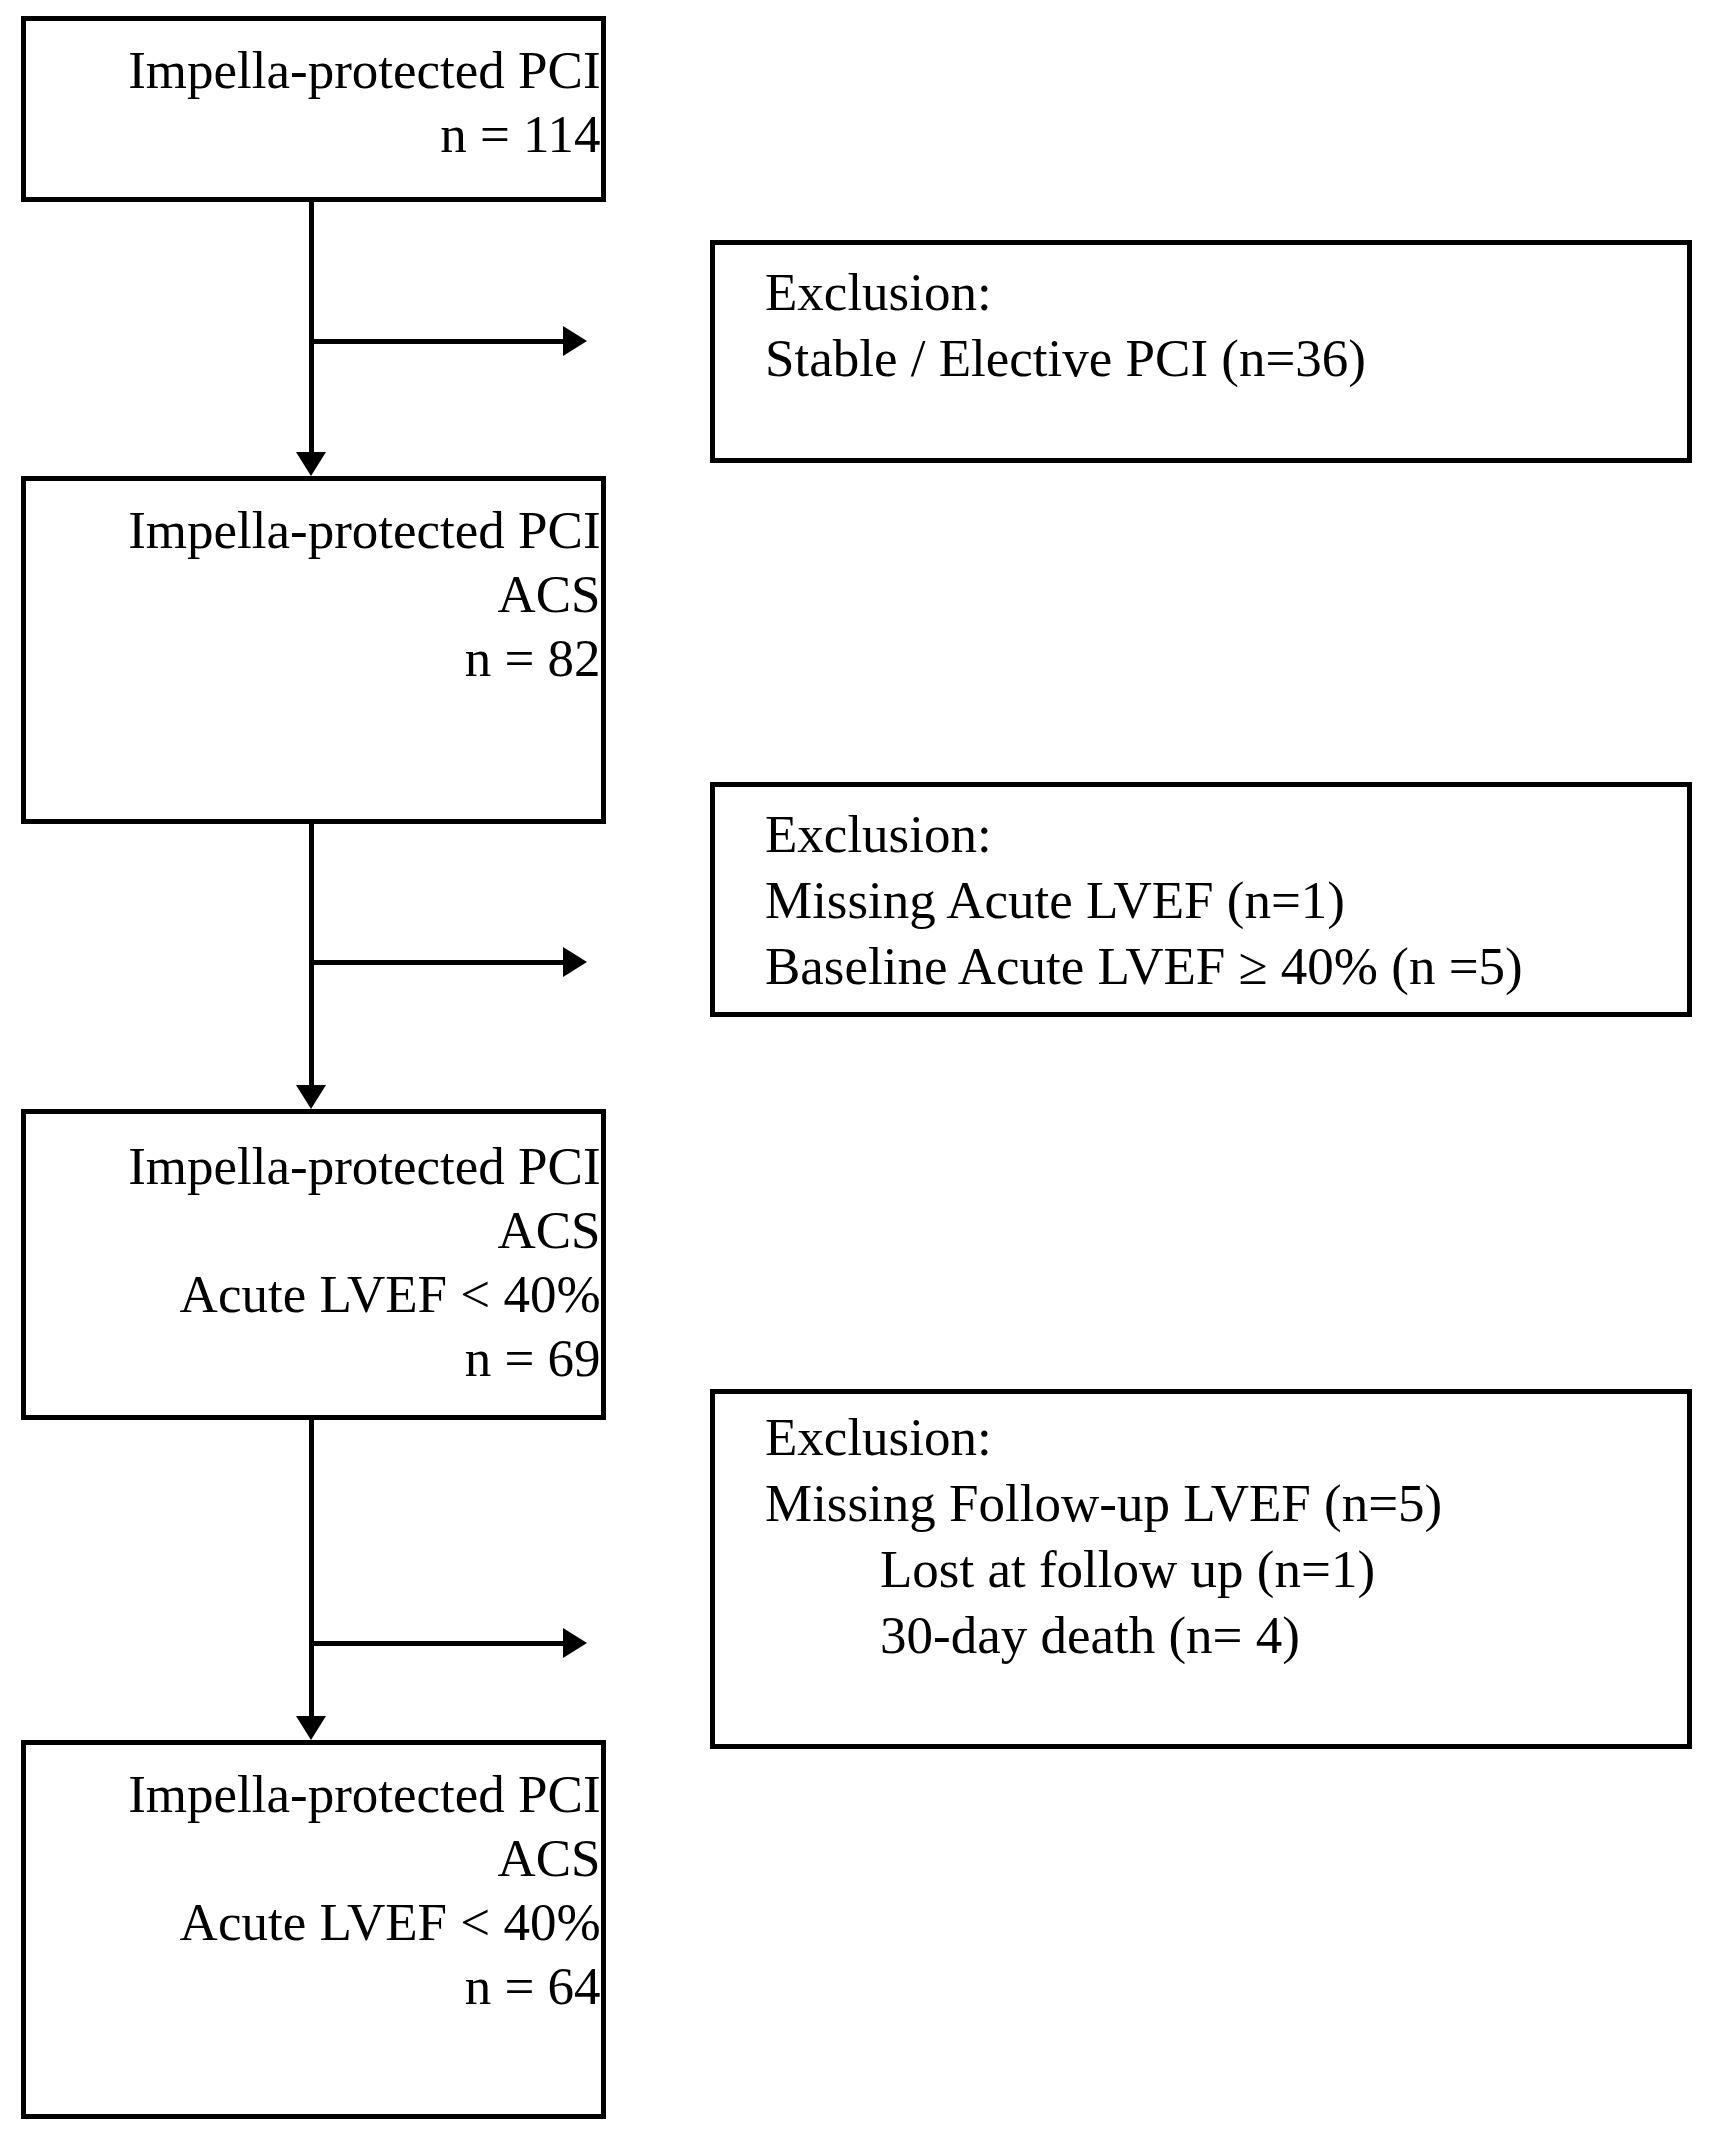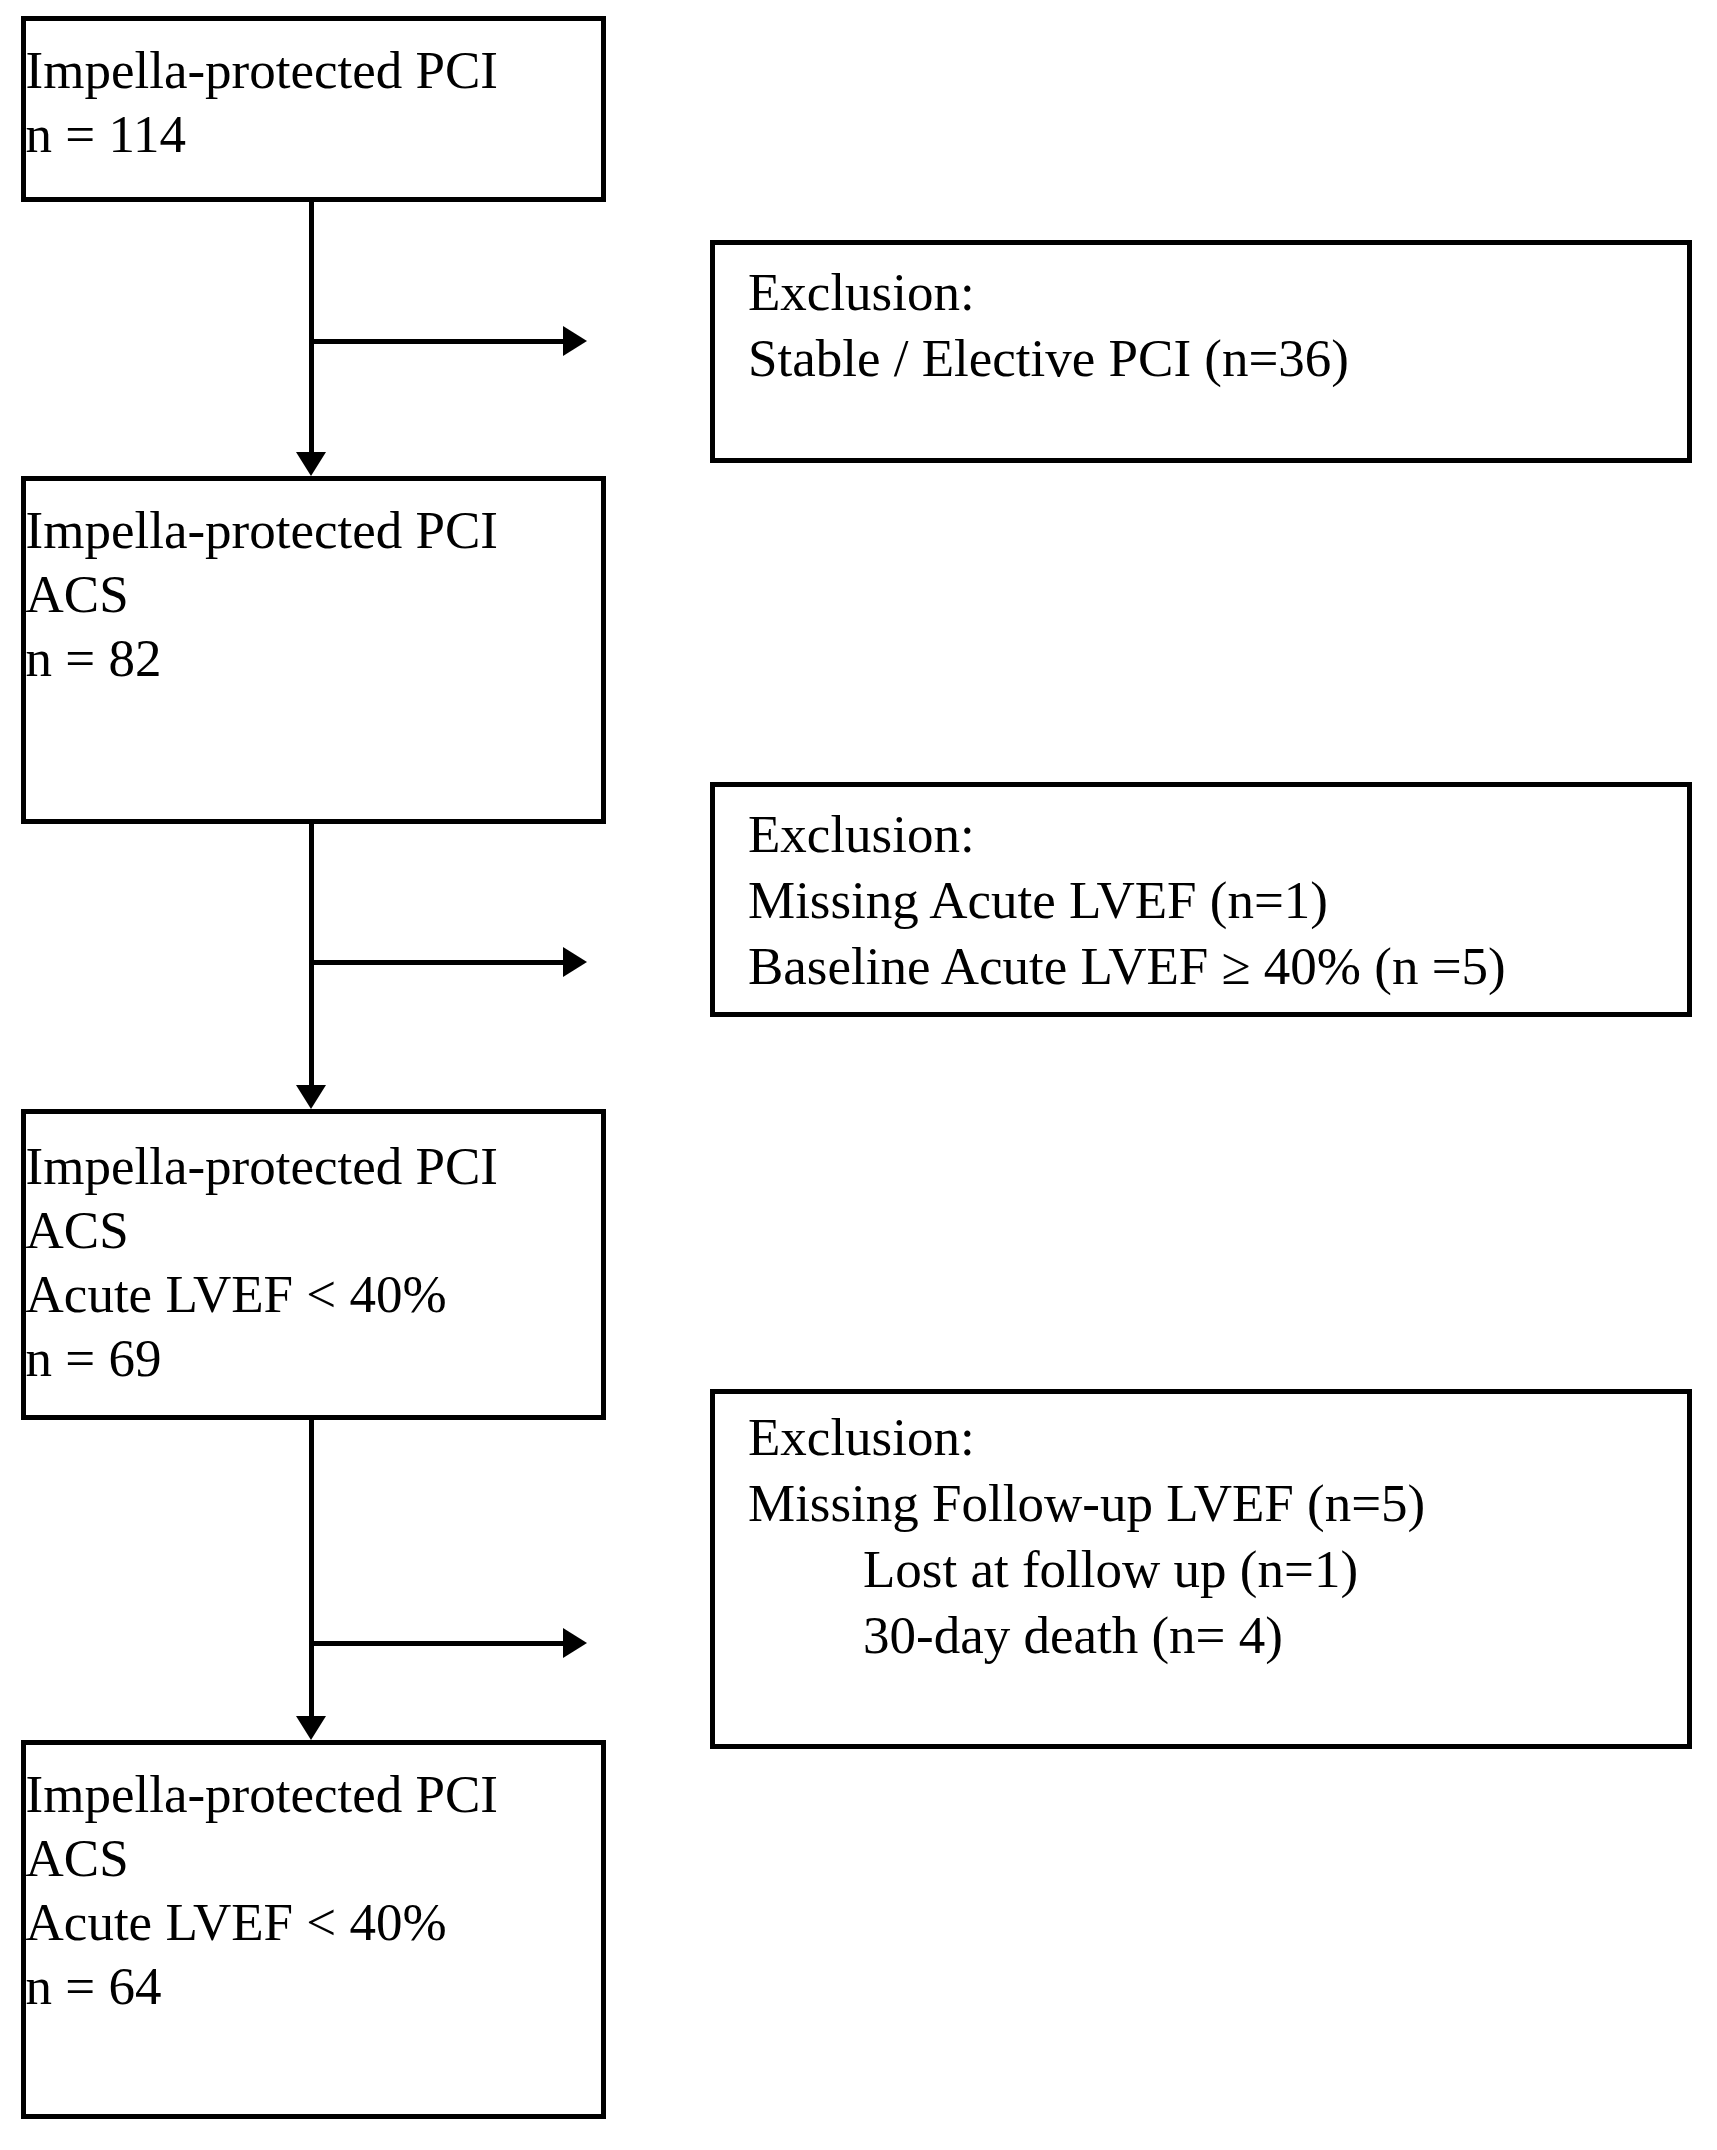--- a/index.html
+++ b/index.html
@@ -13,31 +13,31 @@
   }
   .box {
     position: absolute;
     box-sizing: border-box;
     border: 5.1px solid #000000;
     background: #ffffff;
   }
   .main-box {
     left: 20.6px;
     width: 585px;
-    text-align: left;
+    text-align: right;
     font-size: 53px;
     line-height: 64px;
   }
   .excl-box {
     left: 710px;
     width: 982px;
     text-align: left;
     font-size: 53px;
     line-height: 66px;
-    padding-left: 33px;
+    padding-left: 50px;
   }
   #mb1 { top: 16px;   height: 186px; padding-top: 17px; }
   #mb2 { top: 476px;  height: 348px; padding-top: 17px; }
   #mb3 { top: 1109px; height: 311px; padding-top: 20px; }
   #mb4 { top: 1740px; height: 379px; padding-top: 17px; }
   #eb1 { top: 240px;  height: 223px; padding-top: 14.3px; }
   #eb2 { top: 782px; height: 235px; padding-top: 13.7px; }
   #eb3 { top: 1389px; height: 360px; padding-top: 10.3px; }
   .ln { white-space: nowrap; }
   .gap { margin-top: 0; }

